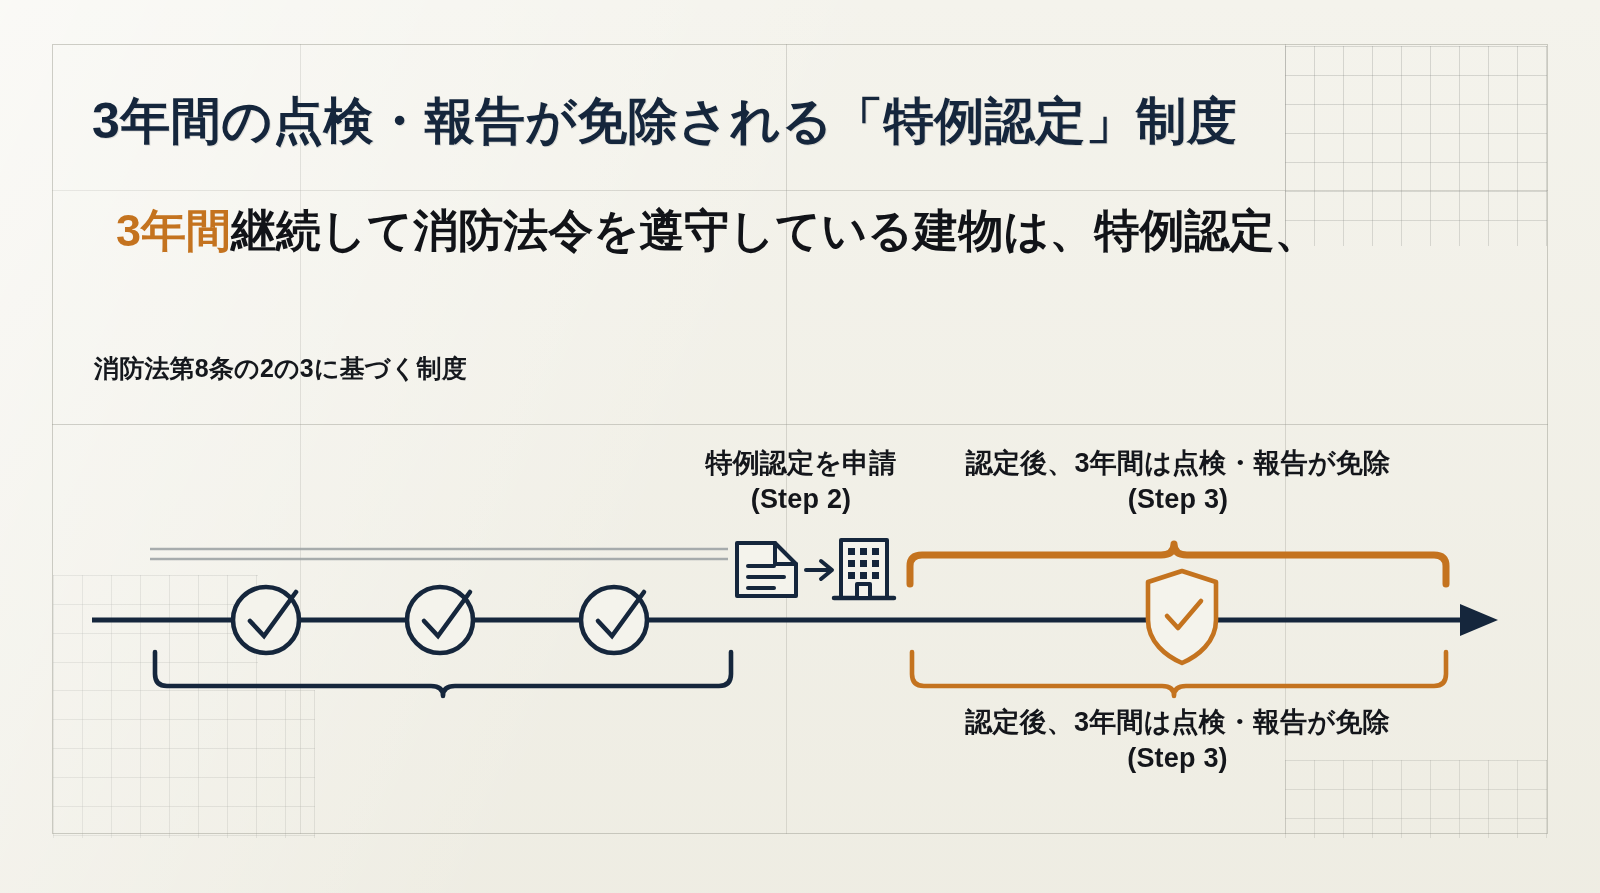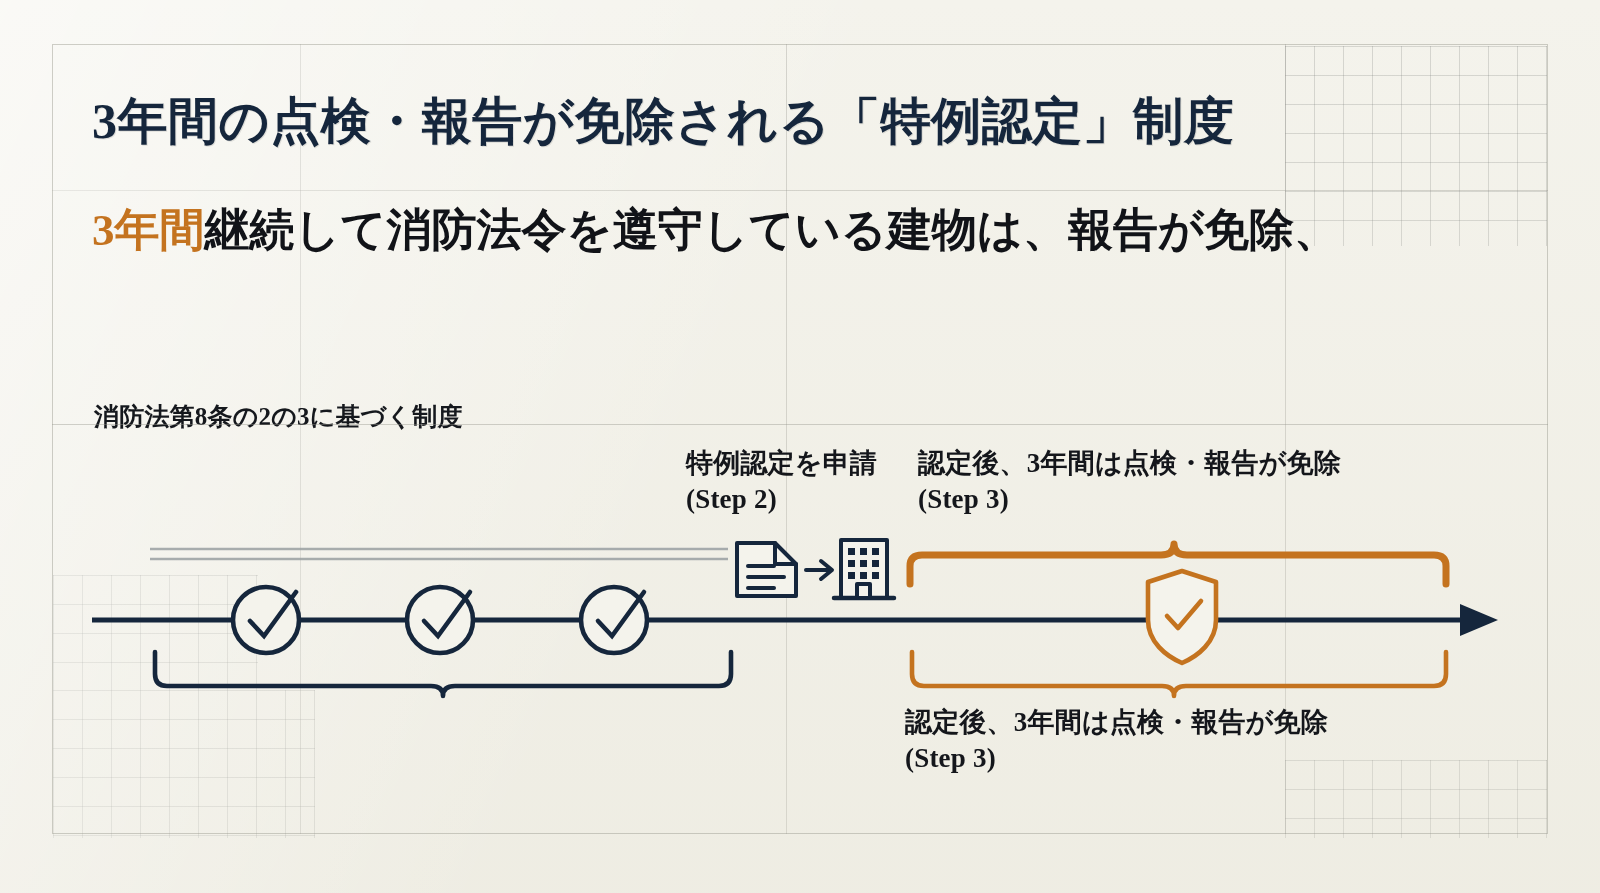--- a/index.html
+++ b/index.html
@@ -9,21 +9,20 @@
     font-family:"Liberation Sans","DejaVu Sans",sans-serif;
     overflow:hidden;
     position:relative;
   }
 
   
   #slide{
     position:absolute;left:0;top:0;width:1600px;height:893px;
     background:#f4f3ec;
     overflow:hidden;
-    font-family:Liberation Serif, serif;
   }
   .paper-texture{
     position:absolute;inset:0;
     background:
       linear-gradient(115deg, rgba(255,255,255,.55) 0%, rgba(255,255,255,0) 45%),
       linear-gradient(0deg, rgba(228,225,210,.35), rgba(228,225,210,0));
     pointer-events:none;
   }
   
   .grid-patch{
@@ -59,42 +58,41 @@
     color:#15263c;
     letter-spacing:.5px;
     text-shadow:1px 1px 0 rgba(0,0,0,.10);
   }
   .lead{
     position:absolute;left:92px;top:200px;width:1320px;
     font-size:45px;font-weight:700;line-height:1.36;
     color:#111318;
     letter-spacing:0px;
   }
-  .lead .hl{color:#c4731f;}
+  .lead .hl{color:#c4731f;margin-left:24px;}
   .subnote{
     position:absolute;left:94px;top:352px;
     font-size:25px;font-weight:700;color:#15181d;
     letter-spacing:.2px;
-    margin-top:48px;
   }
 
   
   .sep{
     position:absolute;left:52px;top:424px;width:1496px;height:1px;
     background:rgba(150,150,140,.42);
   }
 
   
   #diagram{position:absolute;left:0;top:424px;width:1600px;height:410px;}
   #diagram svg{display:block;}
 
   .dlabel{
     position:absolute;
     font-size:27px;font-weight:700;color:#14161b;
-    text-align:left;line-height:1.32;
+    text-align:center;line-height:1.32;
     letter-spacing:.2px;
     white-space:pre-line;
   }
   .lbl-step2{left:686px;top:446px;width:230px;}
   .lbl-step3-top{left:918px;top:446px;width:520px;}
   .lbl-step1-bot{left:242px;top:705px;width:410px;}
   .lbl-step3-bot{left:905px;top:705px;width:545px;}
 </style>
 </head>
 <body>
@@ -110,21 +108,21 @@
   <div class="guide-v" style="left:786px;top:44px;height:790px;"></div>
   <div class="guide-v" style="left:1285px;top:44px;height:790px;"></div>
   <div class="guide-h" style="left:52px;top:190px;width:1496px;"></div>
 
   <div class="paper-texture"></div>
   <div class="card-border"></div>
 
   <div class="headline">3年間の点検・報告が免除される「特例認定」制度</div>
 
   <div class="lead">
-    <div><span class="hl">3年間</span><span>継続して消防法令を遵守している建物は、報告が免除、</span></div>
+    <div><span class="hl">3年間</span><span>継続して消防法令を遵守している建物は、特例認定、</span></div>
   </div>
 
   <div class="subnote">消防法第8条の2の3に基づく制度</div>
 
   <div class="sep"></div>
 
   <div id="diagram">
     <svg width="1600" height="410" viewBox="0 0 1600 410" xmlns="http://www.w3.org/2000/svg">
 
       <g stroke="#9aa0a2" stroke-width="2.4" fill="none" opacity=".85">

